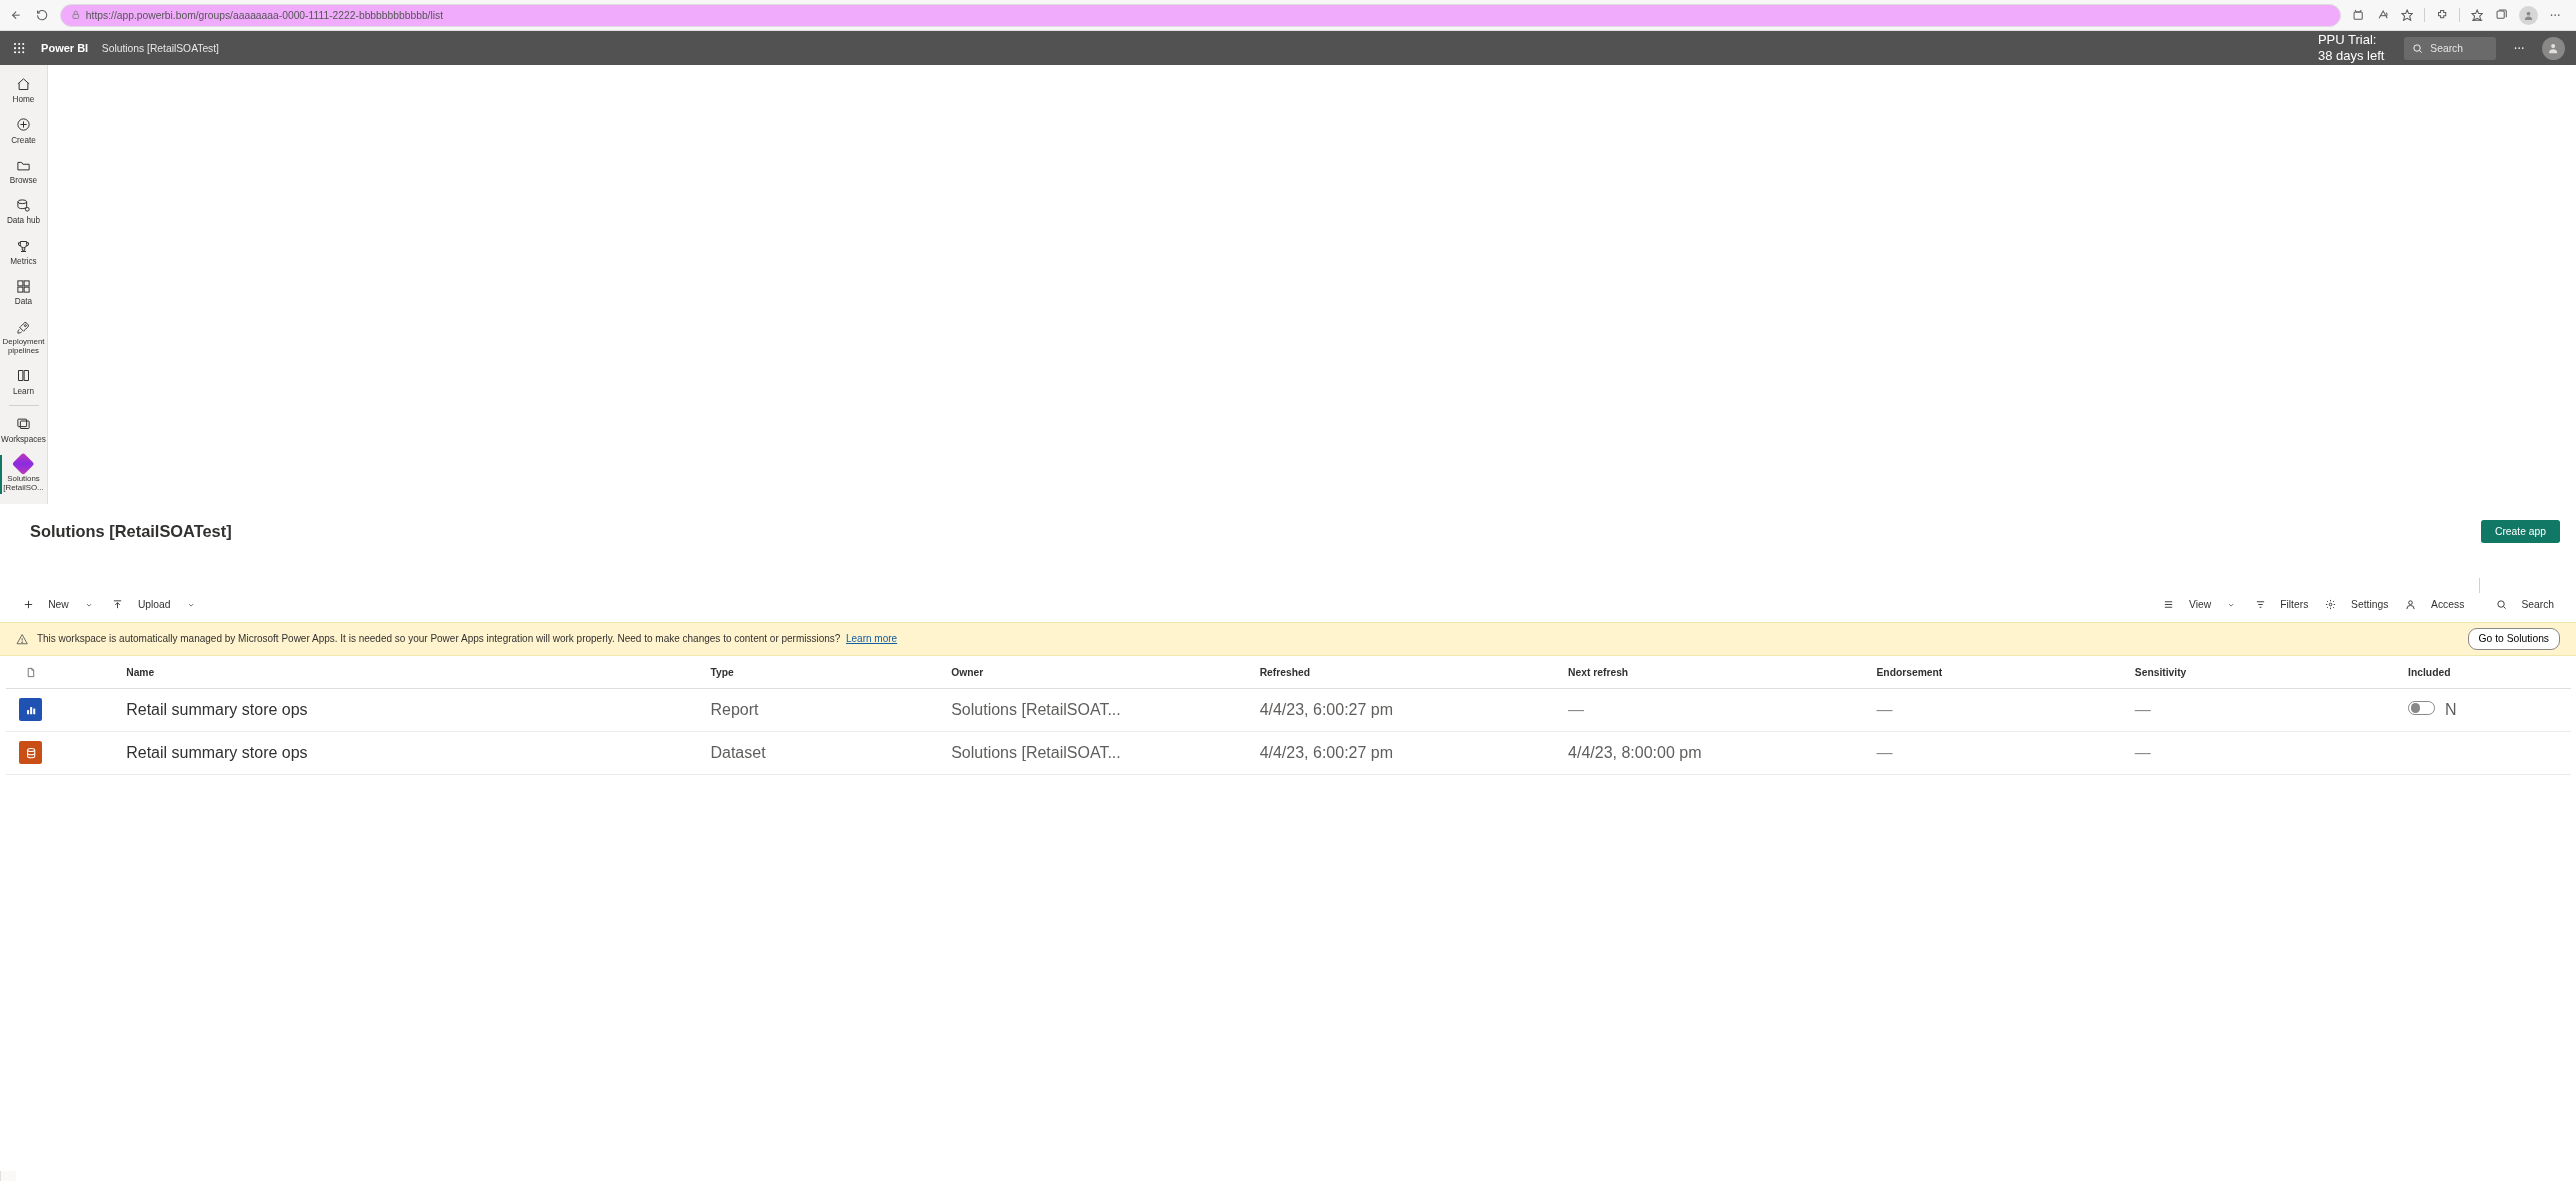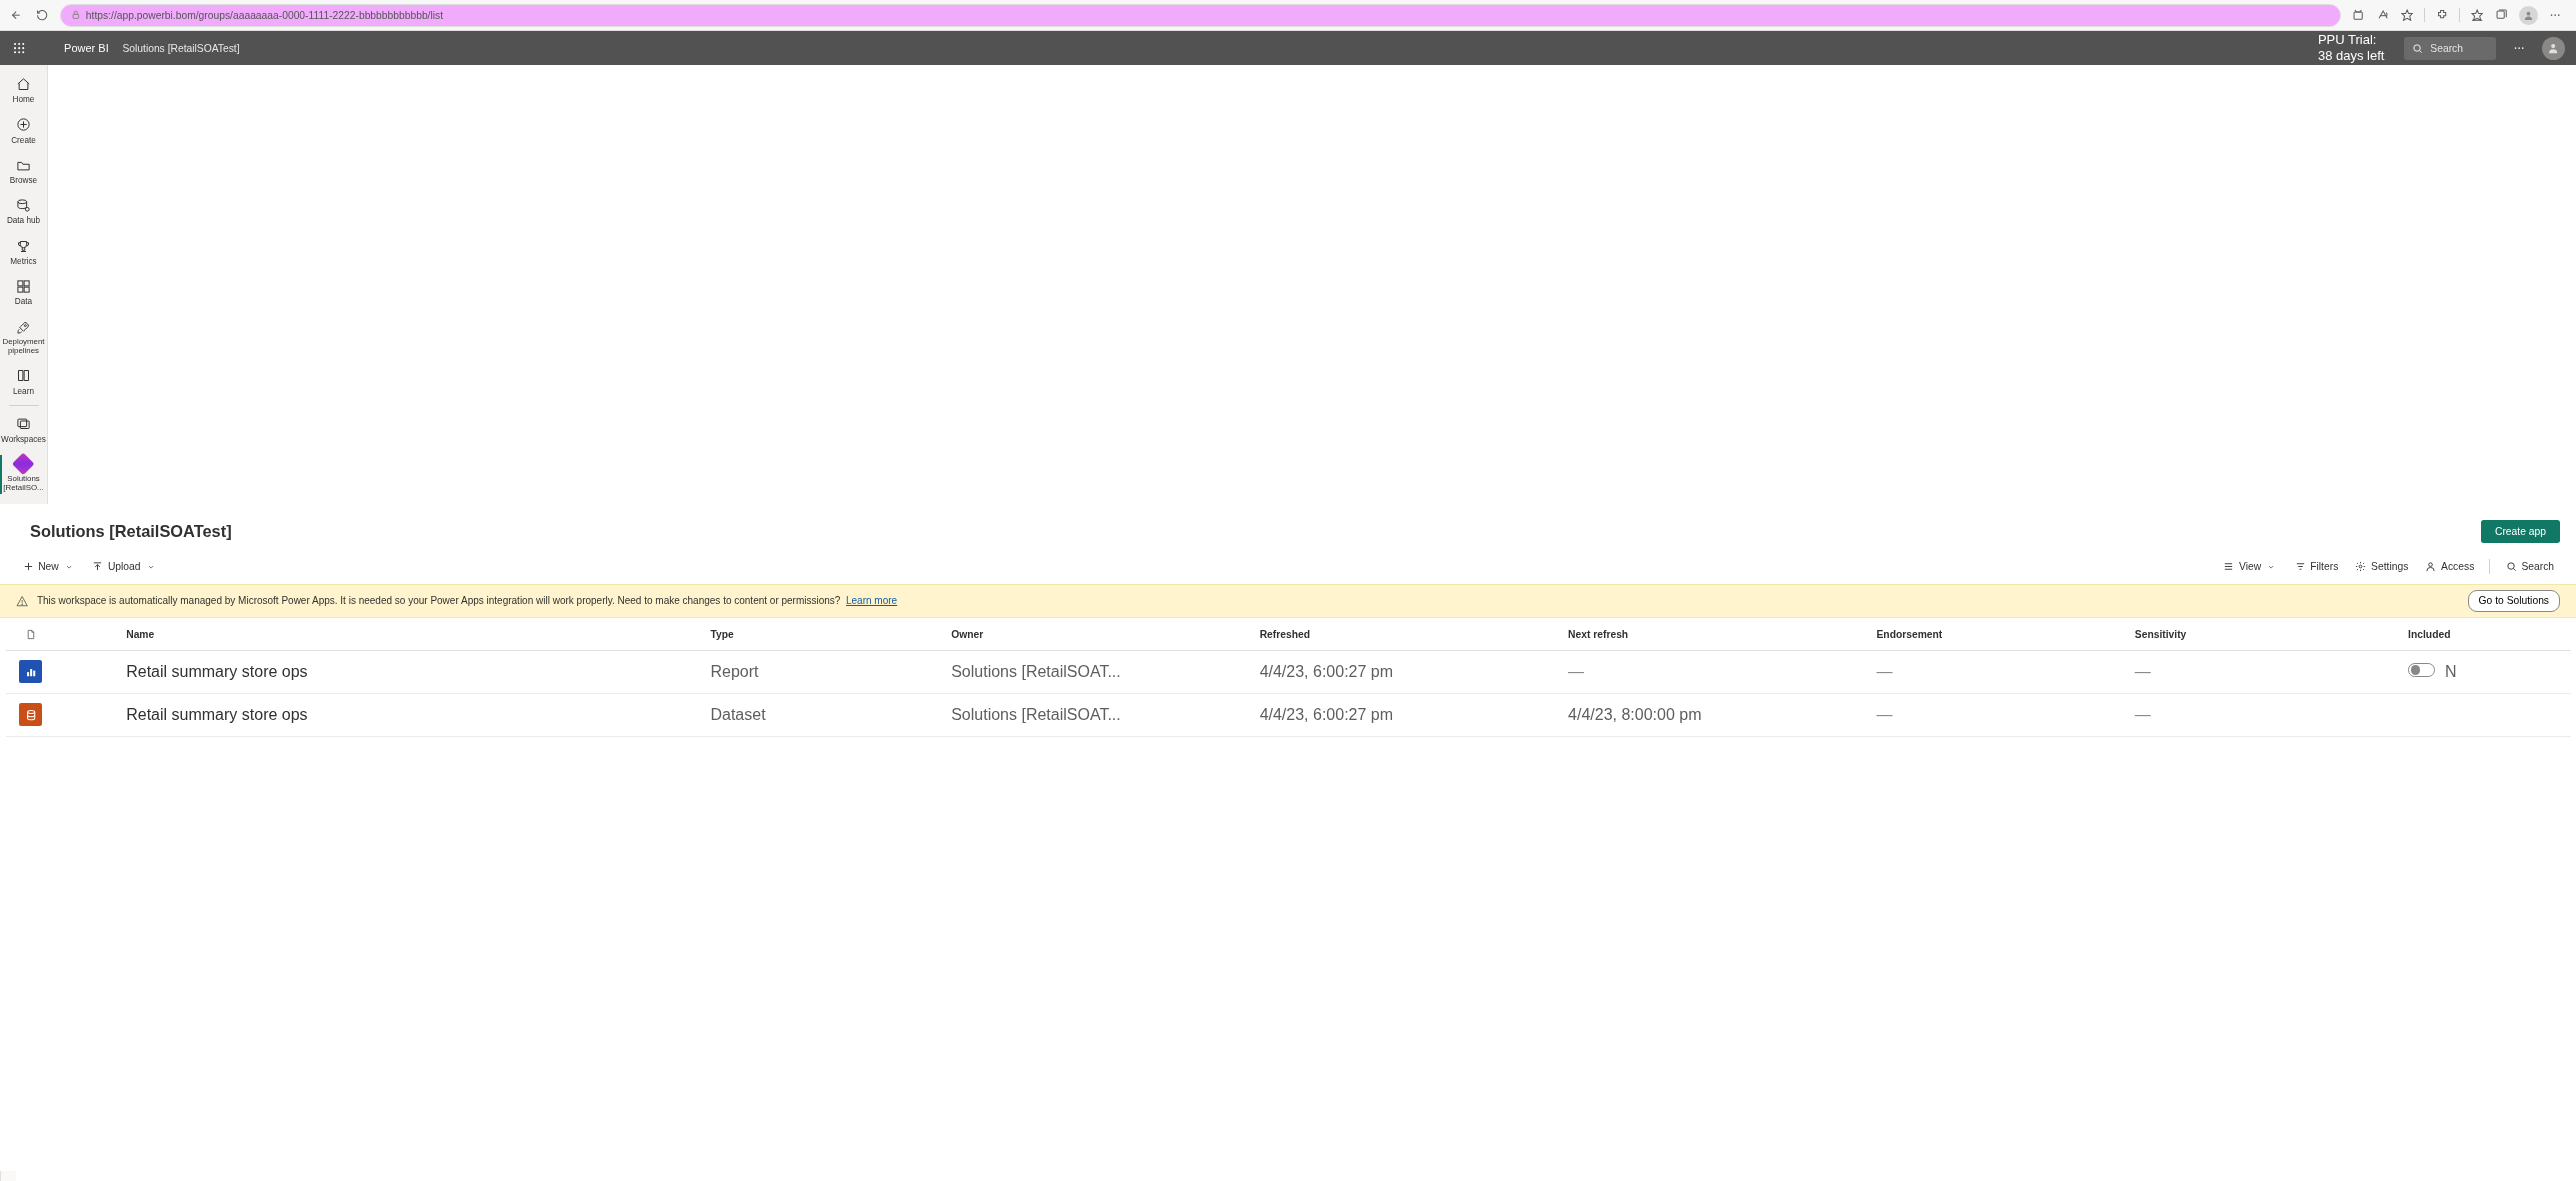--- a/index.html
+++ b/index.html
@@ -45,21 +45,21 @@
   .top-app-bar {
     display:flex;
     align-items:center;
     height:34px;
     background:#525252;
     color:#fff;
     padding:0 11px;
     gap:13.7px;
   }
   .waffle { display:flex; align-items:center; justify-content:center; width:16.4px; height:16.4px; cursor:pointer; }
-  .brand { font-weight:400; font-size:11px;margin-left:23px; }
+  .brand { font-weight:700; font-size:11px; }
   .crumb { font-size:10.3px; color:#e8e8e8; }
   .spacer { flex:1; }
   .trial { font-size:13px; line-height:1.25; text-align:left; padding-right:5.5px; }
   .search-pill {
     display:flex; align-items:center; gap:5.5px;
     background:#6a6a6a; color:#fff;
     height:23px; width:92px; border-radius:2.7px;
     padding:0 8.2px; cursor:text;
   }
   .search-pill input { background:transparent; border:none; outline:none; color:#fff; width:62px; font-size:10.3px; }
@@ -110,21 +110,21 @@
   .create-app-btn {
     background:#117865; color:#fff; border:none; height:23px; padding:0 13.7px; border-radius:2.7px; font-size:10.3px; cursor:pointer;
   }
 
   
   .toolbar {
     display:flex; align-items:center;
     padding:2.7px 16.4px 6.8px 16.4px;
     gap:5.5px;
   }
-  .tb-btn { display:flex; align-items:center; gap:4px; padding:4.1px 5.5px; cursor:pointer; font-size:10.3px; color:#323130; }
+  .tb-btn { display:flex; align-items:center; gap:14px; padding:4.1px 5.5px; cursor:pointer; font-size:10.3px; color:#323130;margin-top:38px; }
   .tb-btn .ic { width:12.3px;height:12.3px;display:flex;align-items:center;justify-content:center; }
   .toolbar .spacer { flex:1; }
   .tb-sep { width:0.7px; height:15px; background:#d2d0ce; margin:0 4.1px; }
 
   
   .banner {
     display:flex; align-items:center;
     background:#fff4ce;
     border-top:0.7px solid #eee8aa;
     border-bottom:0.7px solid #eee8aa;

